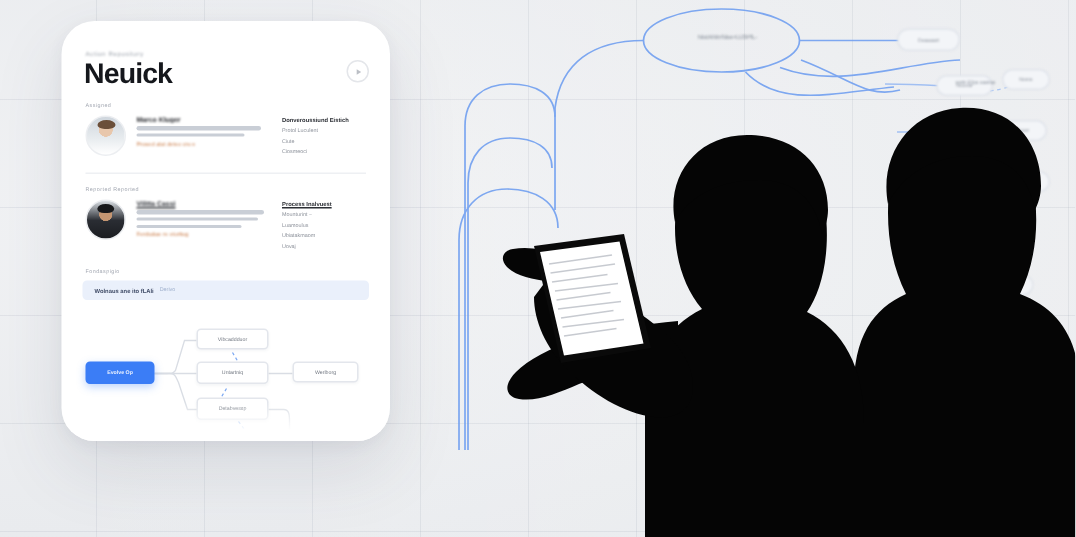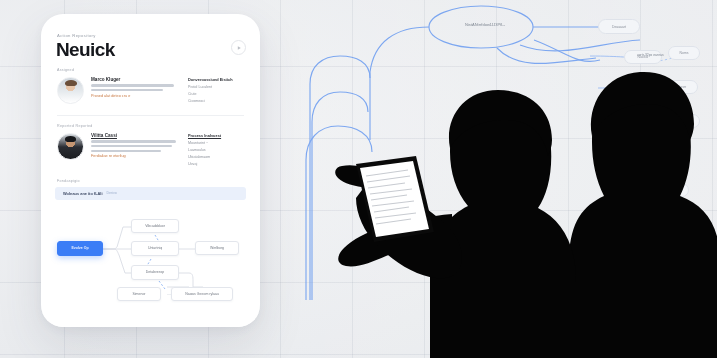--- a/index.html
+++ b/index.html
@@ -18,21 +18,21 @@
     background-image:
       linear-gradient(to right, rgba(150,160,175,0.16) 1px, transparent 1px),
       linear-gradient(to bottom, rgba(150,160,175,0.16) 1px, transparent 1px);
     background-size:72px 72px;
     background-position:-8px -6px;
   }
   .bg-svg{position:absolute;inset:0;}
 
   
   .card{
-    position:absolute;left:41px;top:14px;width:219px;height:313px;
+    position:absolute;left:41px;top:14px;width:219px;height:280px;
     background:#ffffff;border-radius:22px;
     box-shadow:0 18px 46px rgba(60,70,90,0.13),0 3px 10px rgba(60,70,90,0.06);
     overflow:hidden;
   }
   .card-inner{position:absolute;inset:0;padding:14px 14px 0 14px;box-sizing:border-box;}
 
   .eyebrow{font-size:4.2px;letter-spacing:.35px;color:#9aa0aa;
     filter:blur(0.55px);margin:5px 0 2px 2px;}
   .title{font-size:19px;font-weight:700;color:#15171c;letter-spacing:-0.6px;
     margin:0 0 2px 1px;line-height:1.05;}

